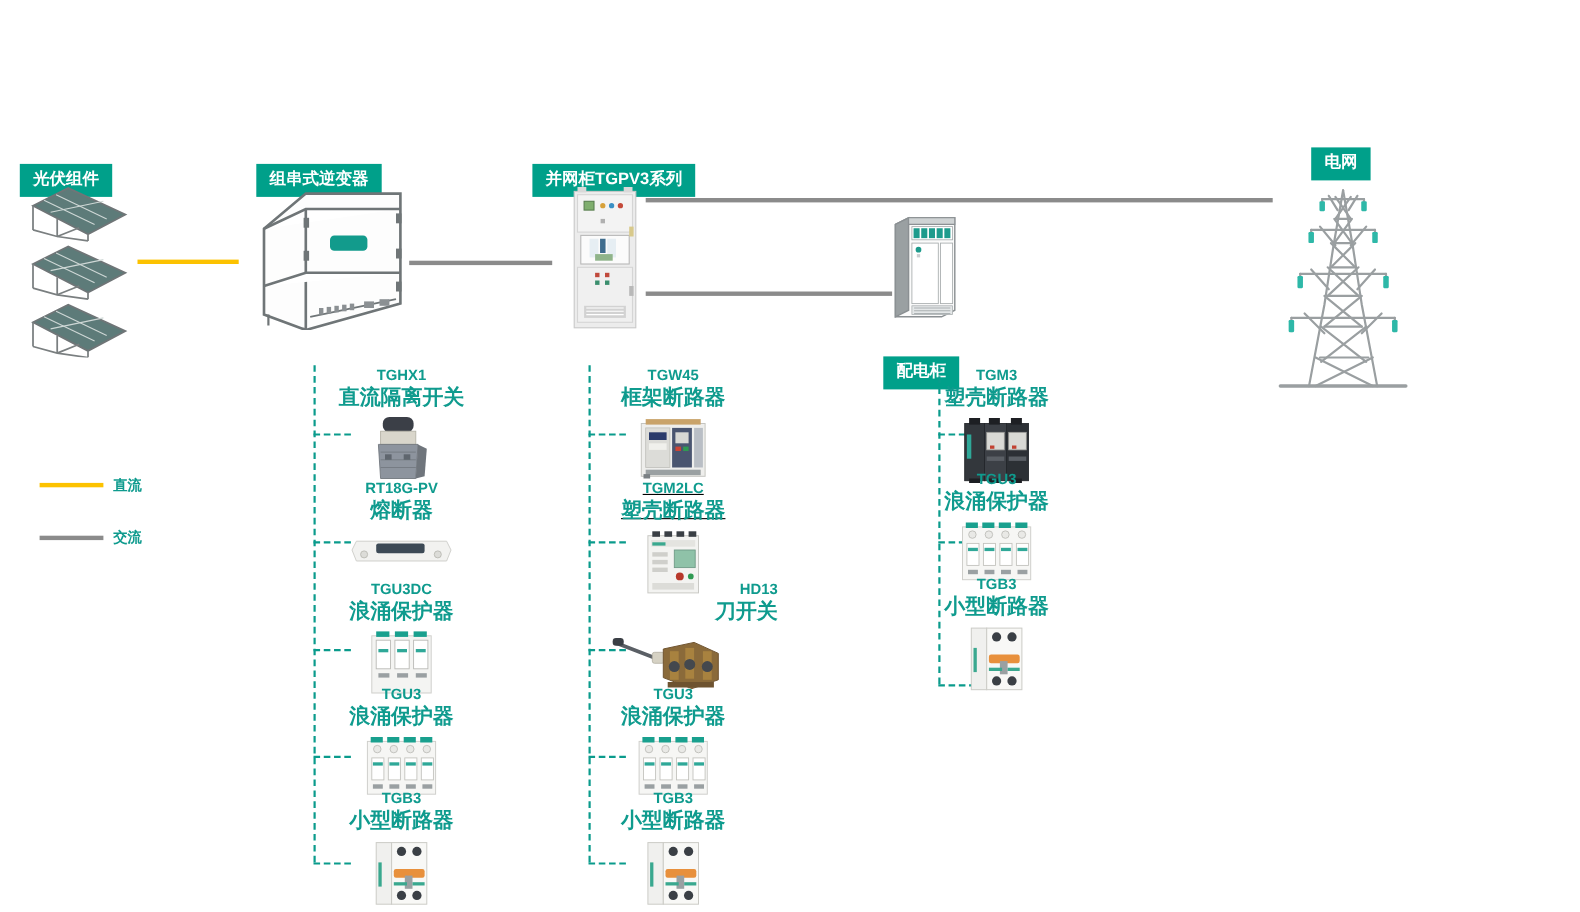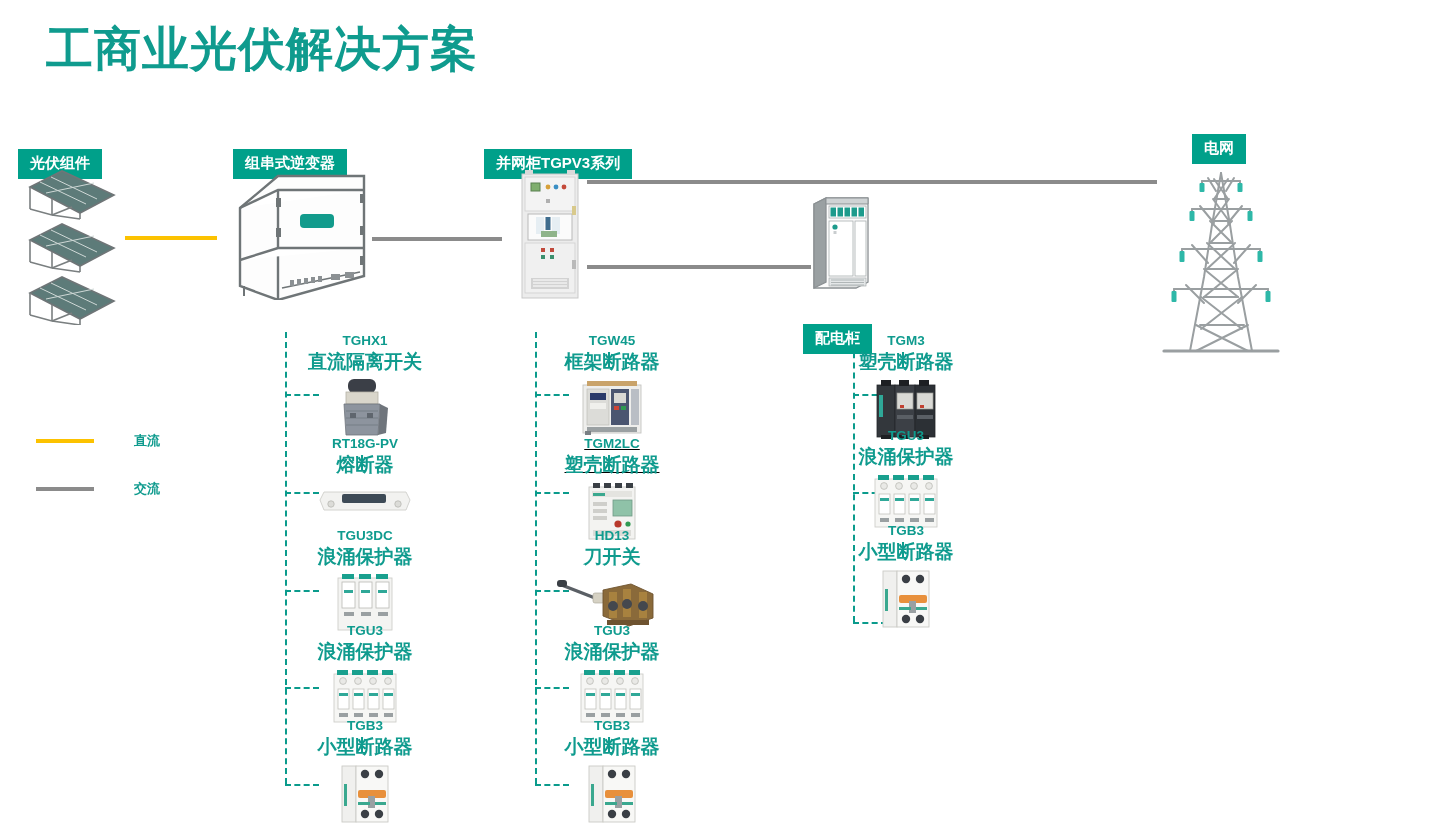--- a/index.html
+++ b/index.html
@@ -33,21 +33,21 @@
     position:absolute; background:#fcc200; height:4px;
   }
   .line-ac {
     position:absolute; background:#8b8b8b; height:4px;
   }
 
   
   .legend-row { position:absolute; display:flex; align-items:center; }
   .legend-swatch { width:58px; height:4px; }
   .legend-label {
-    margin-left:40px; color:#0f9b8e; font-size:13px; font-weight:700; white-space:nowrap;
+    margin-left:9px; color:#0f9b8e; font-size:13px; font-weight:700; white-space:nowrap;
   }
 
   
   .col { position:absolute; }
   .spine {
     position:absolute; left:0; top:0; width:0;
     border-left:2px dashed #0a9b8c;
   }
   .branch {
     position:absolute; height:0; width:34px;
@@ -64,21 +64,20 @@
 
   
   .art svg, .dev svg { display:block; }
   .dev { position:absolute; }
 </style>
 </head>
 <body>
 
 <div class="stage">
 
-  <div class="page-title">工商业光伏解决方案</div>
 
   <div class="badge" style="left:18px; top:121px;">光伏组件</div>
   <div class="badge" style="left:233px; top:121px;">组串式逆变器</div>
   <div class="badge" style="left:484px; top:121px;">并网柜TGPV3系列</div>
   <div class="badge" style="left:803px; top:296px;">配电柜</div>
   <div class="badge" style="left:1192px; top:106px;">电网</div>
 
   <div class="line-dc" style="left:125px; top:236px; width:92px;"></div>
   <div class="line-ac" style="left:372px; top:237px; width:130px;"></div>
   <div class="line-ac" style="left:587px; top:180px; width:570px;"></div>
@@ -468,21 +467,21 @@
               <rect x="4" y="34" width="14" height="4"></rect>
             </g>
             <circle cx="29" cy="42" r="3.6" fill="#b8392c"></circle>
             <circle cx="39" cy="42" r="2.6" fill="#2f9a52"></circle>
             <rect x="4" y="48" width="38" height="6" fill="#dcdcd8"></rect>
           </g>
         </svg>
       </div>
     </div>
 
-    <div class="prod" style="left:-18px; top:195px;">
+    <div class="prod" style="left:-18px; top:195px;text-align:right;">
       <div class="code">HD13</div>
       <div class="desc">刀开关</div>
       <div class="art">
         <svg width="190" height="58" viewBox="0 0 190 58">
           <g transform="translate(40,4)">
             <path d="M2,8 L38,22" stroke="#5a5f65" stroke-width="3.4" stroke-linecap="round"></path>
             <rect x="0" y="4" width="10" height="7" rx="3" fill="#3a3f45"></rect>
             <rect x="36" y="17" width="11" height="10" rx="2" fill="#d6d2c4" stroke="#b0ac9f" stroke-width="0.7"></rect>
             <g>
               <polygon points="46,14 74,8 96,18 96,42 72,50 46,40" fill="#8a6a3a" stroke="#6e5330" stroke-width="0.9"></polygon>

